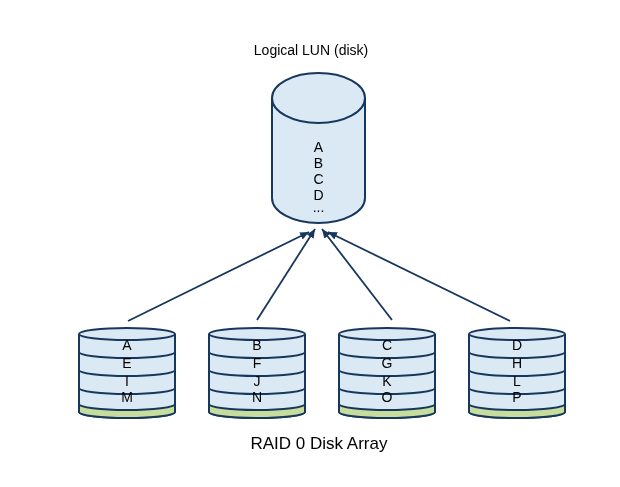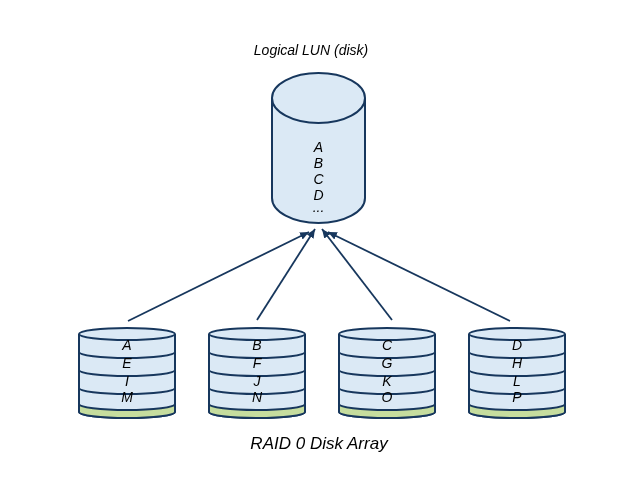--- a/index.html
+++ b/index.html
@@ -3,21 +3,21 @@
 <meta charset="utf-8">
 <style>
   :root{
     --cylinder-fill:#dbe9f5;
     --cylinder-stroke:#17375d;
     --spare-band-fill:#c6dd9e;
     --text:#000000;
     --bg:#ffffff;
   }
   html,body{margin:0;padding:0;background:var(--bg);}
-  .stage{position:relative;width:620px;height:487px;background:var(--bg);overflow:hidden;font-style:italic;}
+  .stage{position:relative;width:620px;height:487px;background:var(--bg);overflow:hidden;}
   svg{display:block;}
   text{
     font-family:"Liberation Sans","DejaVu Sans",sans-serif;
     fill:var(--text);
   }
   .cyl{fill:var(--cylinder-fill);stroke:var(--cylinder-stroke);stroke-width:2;stroke-linejoin:round;}
   .spare{fill:var(--spare-band-fill);}
   .rim{fill:none;stroke:var(--cylinder-stroke);stroke-width:2;}
   .connector{stroke:var(--cylinder-stroke);stroke-width:1.8;}
   .diagram-title{font-size:14px;text-anchor:middle;}

